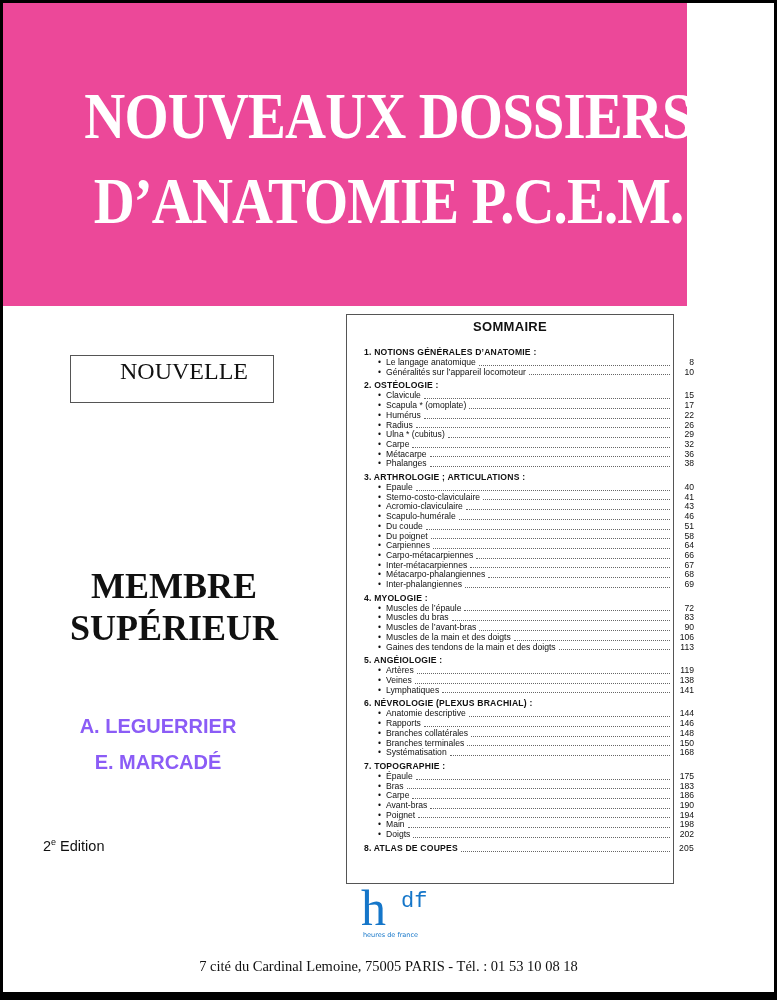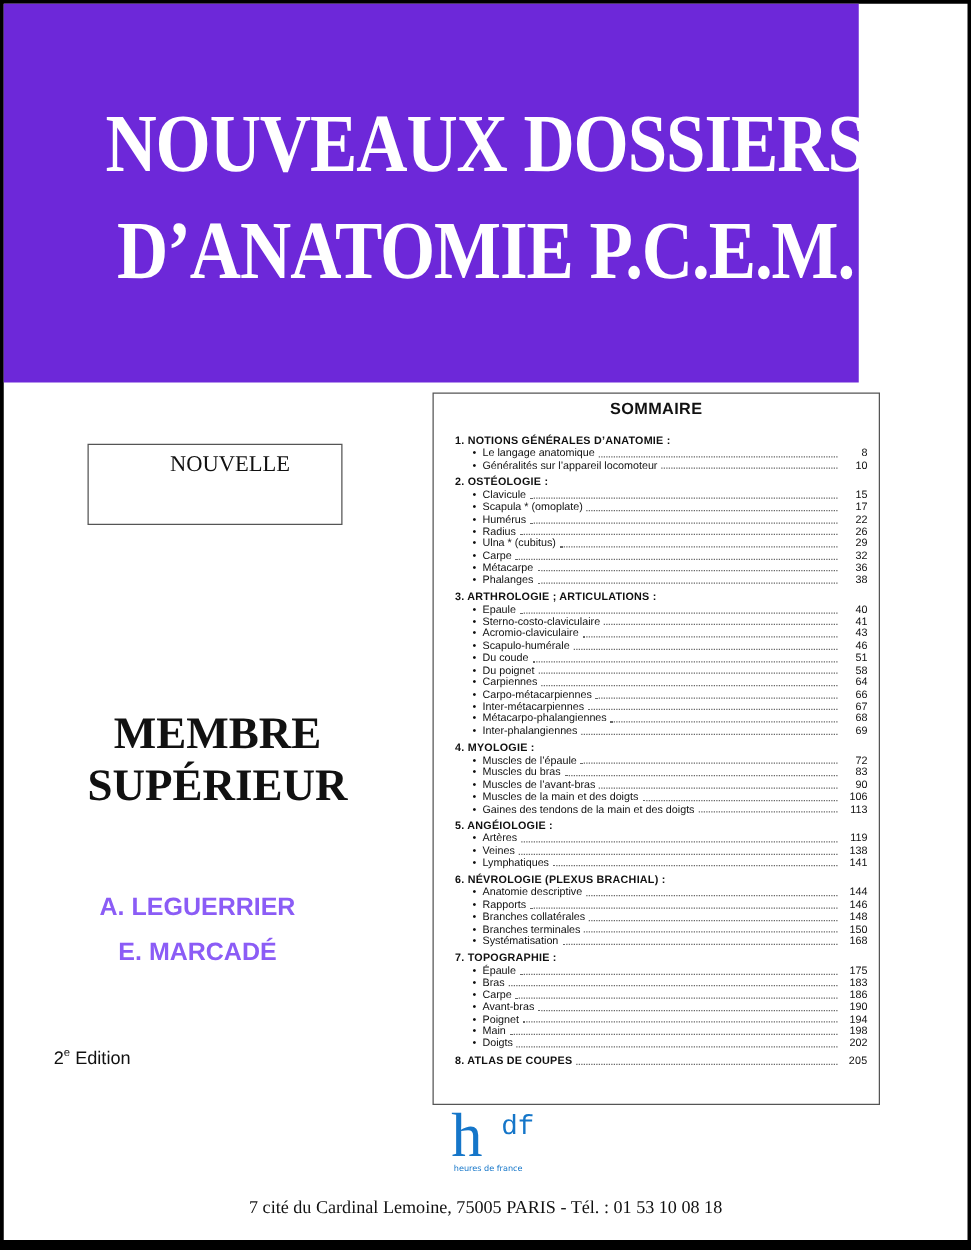--- a/index.html
+++ b/index.html
@@ -1,38 +1,38 @@
 <!DOCTYPE html>
 <html><head>
 <meta charset="utf-8">
 <style>
   html, body { margin:0; padding:0; }
   body { width:777px; height:1000px; position:relative; background:#000; overflow:hidden; }
   .page { position:absolute; left:3px; top:3px; width:771px; height:989px; background:#ffffff; }
-  .banner { position:absolute; left:0; top:0; width:684px; height:303px; background:#6d28d9; }
+  .banner { position:absolute; left:0; top:0; width:684px; height:303px; background:#ec4899; }
   .banner-title { position:absolute; left:0; width:771px; text-align:center; color:#fff;
     font-family:"Liberation Serif", serif; font-weight:bold; font-size:66px; letter-spacing:-1px;
     transform:scaleX(0.86); transform-origin:center; white-space:nowrap; line-height:1; }
   .bt1 { top:80px; }
   .bt2 { top:165px; }
 
-  .nomen { position:absolute; left:67px; top:352px; width:204px; height:65px; border:1.5px solid #555;
-    font-family:"Liberation Serif", serif; font-size:18px; color:#111; text-align:center; line-height:22px;
+  .nomen { position:absolute; left:67px; top:352px; width:204px; height:48px; border:1.5px solid #555;
+    font-family:"Liberation Serif", serif; font-size:24px; color:#111; text-align:center; line-height:22px;
     padding-top:4px; box-sizing:border-box;padding-left:24px; }
   .membre { position:absolute; left:40px; top:562px; width:262px; text-align:center;
     font-family:"Liberation Serif", serif; font-weight:bold; font-size:36px; line-height:42px; color:#111; }
   .author { position:absolute; left:24px; width:262px; text-align:center;
     font-family:"Liberation Sans", sans-serif; font-weight:bold; font-size:20px; color:#8b5cf6; }
   .a1 { top:712px; }
   .a2 { top:748px; }
   .edition { position:absolute; left:40px; top:834px; width:262px; text-align:left;
     font-family:"Liberation Sans", sans-serif; font-size:14.5px; color:#111; }
   .edition sup { font-size:9px; }
 
-  .sommaire { position:absolute; left:343px; top:311px; width:358px; height:570px; border:1.5px solid #555;
+  .sommaire { position:absolute; left:343px; top:311px; width:328px; height:570px; border:1.5px solid #555;
     box-sizing:border-box; font-family:"Liberation Sans", sans-serif; color:#111; }
   .som-title { text-align:center; font-weight:bold; font-size:13px; margin-top:4px; letter-spacing:0.3px; }
   .sections { position:absolute; left:17px; top:32px; width:330px; }
   .section { margin-bottom:3px; }
   .sec-head { font-weight:bold; font-size:8.6px; line-height:11px; letter-spacing:0.2px; display:flex; }
   .sec-head .ttl { white-space:nowrap; }
   .items { margin-left:14px; }
   .item { display:flex; font-size:8.6px; line-height:9.7px; align-items:baseline; }
   .item .bul { width:8px; flex:0 0 8px; }
   .item .lbl { white-space:nowrap; }

